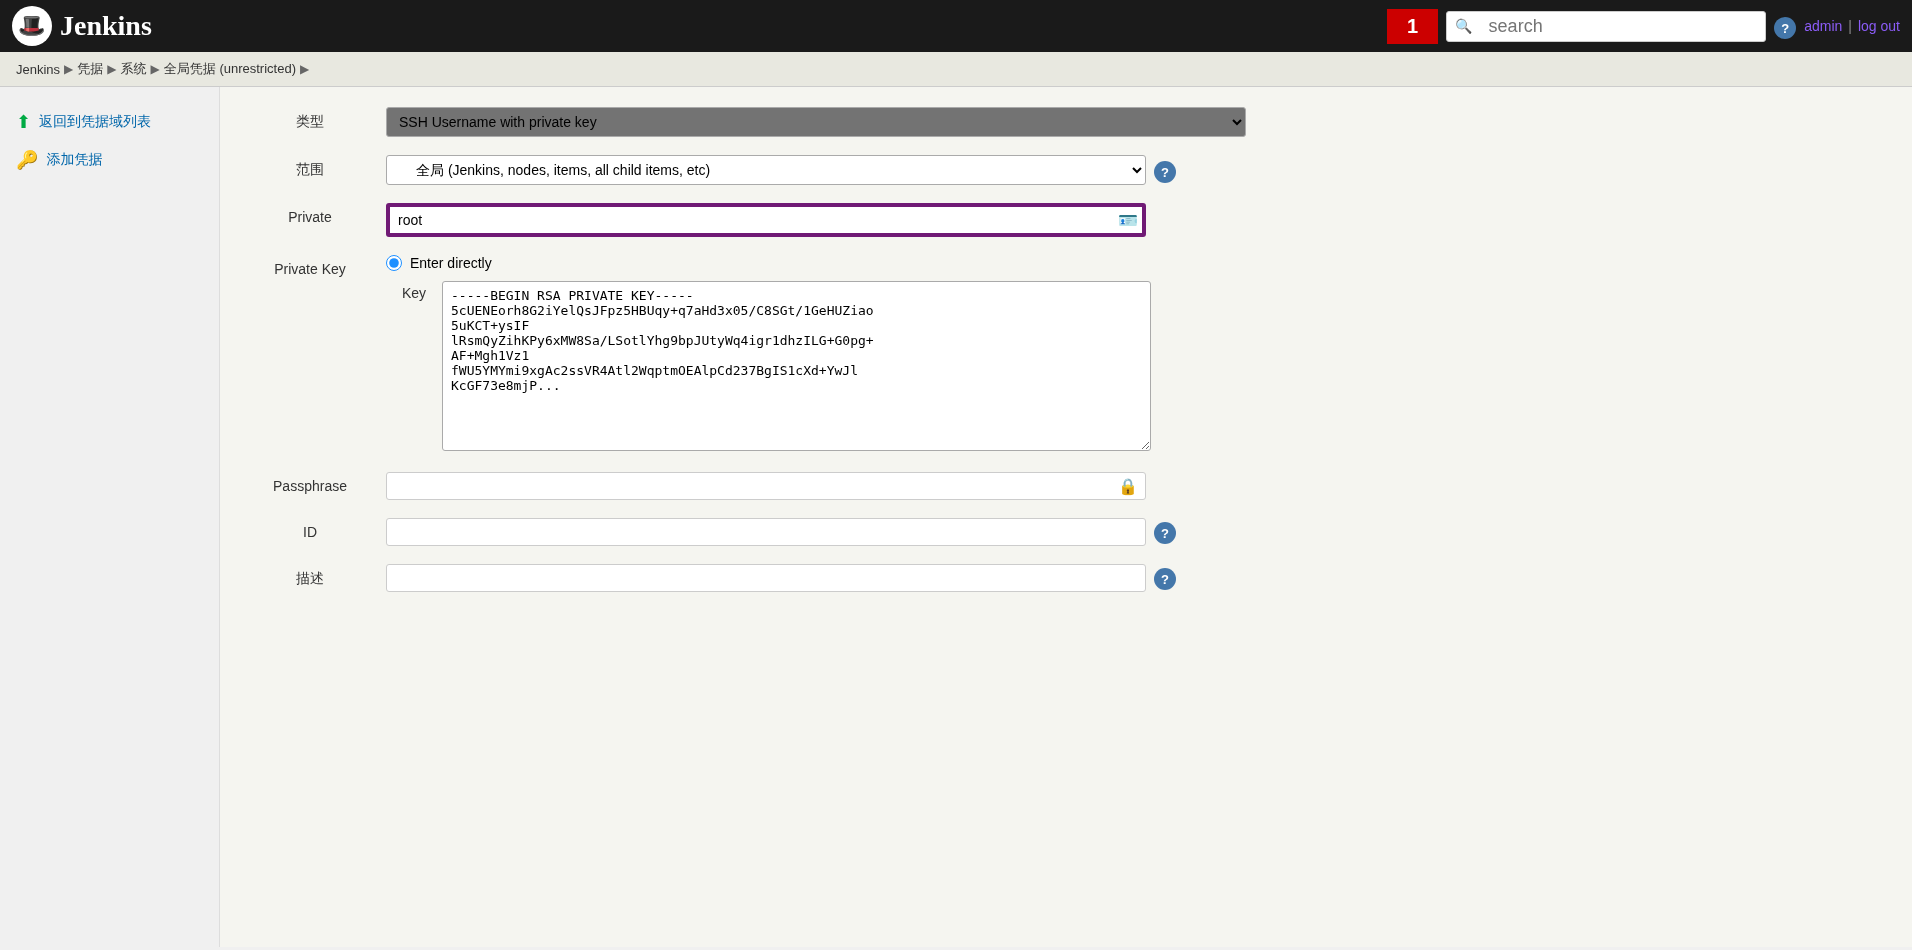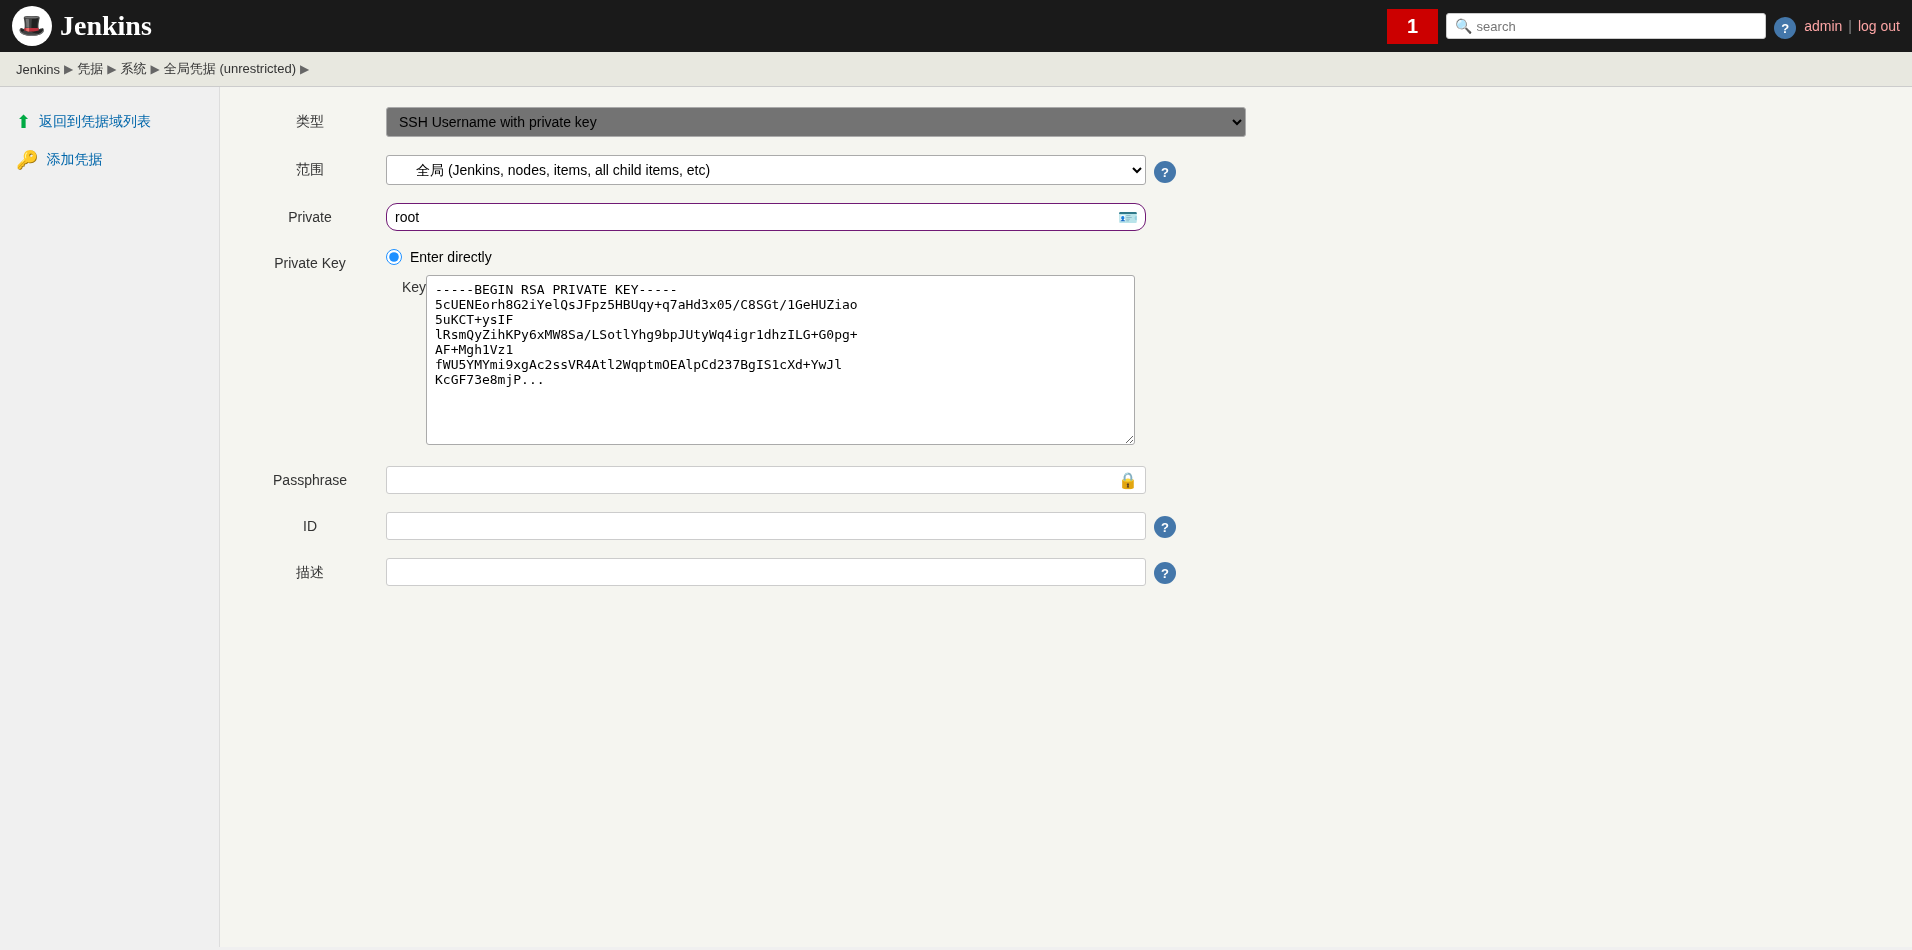--- a/index.html
+++ b/index.html
@@ -54,38 +54,39 @@
       align-items: center;
       background: white;
       border: 1px solid #ccc;
       border-radius: 3px;
       padding: 4px 8px;
       width: 320px;
     }
     #header .search-input-wrapper input {
       border: none;
       outline: none;
-      font-size: 13px;
+      font-size: 18px;
       width: 100%;
       background: transparent;
+      margin-left: 12px;
     }
     #header .search-icon-img {
       color: #888;
       margin-right: 4px;
       font-size: 14px;
     }
     #header .user-area {
       color: white;
       font-size: 14px;
       display: flex;
       align-items: center;
       gap: 6px;
     }
     #header .user-area a {
-      color: #fca5a5;
+      color: #8b5cf6;
       text-decoration: none;
     }
     #header .user-area .divider {
       color: #888;
     }
 
     
     #breadcrumb {
       background: #e8e8e0;
       padding: 8px 16px;
@@ -169,22 +170,22 @@
     }
     .username-wrapper {
       position: relative;
       width: 760px;
       max-width: 100%;
     }
     .username-wrapper input {
       width: 100%;
       padding: 5px 32px 5px 8px;
       font-size: 14px;
-      border: 1px solid #701a75;
-      border-radius: 11px;
+      border: 4px solid #701a75;
+      border-radius: 3px;
       background: white;
     }
     .username-wrapper .user-icon {
       position: absolute;
       right: 8px;
       top: 50%;
       transform: translateY(-50%);
       color: #888;
       font-size: 16px;
     }
@@ -202,20 +203,21 @@
     }
     .radio-row input[type="radio"] {
       accent-color: #1e90ff;
       width: 16px;
       height: 16px;
     }
 
     .key-sub-row {
       display: flex;
       align-items: flex-start;
+      gap: 16px;
       margin-left: 0;
     }
     .key-sub-label {
       width: 40px;
       min-width: 40px;
       padding-top: 4px;
       font-size: 14px;
       color: #333;
       text-align: right;
     }

